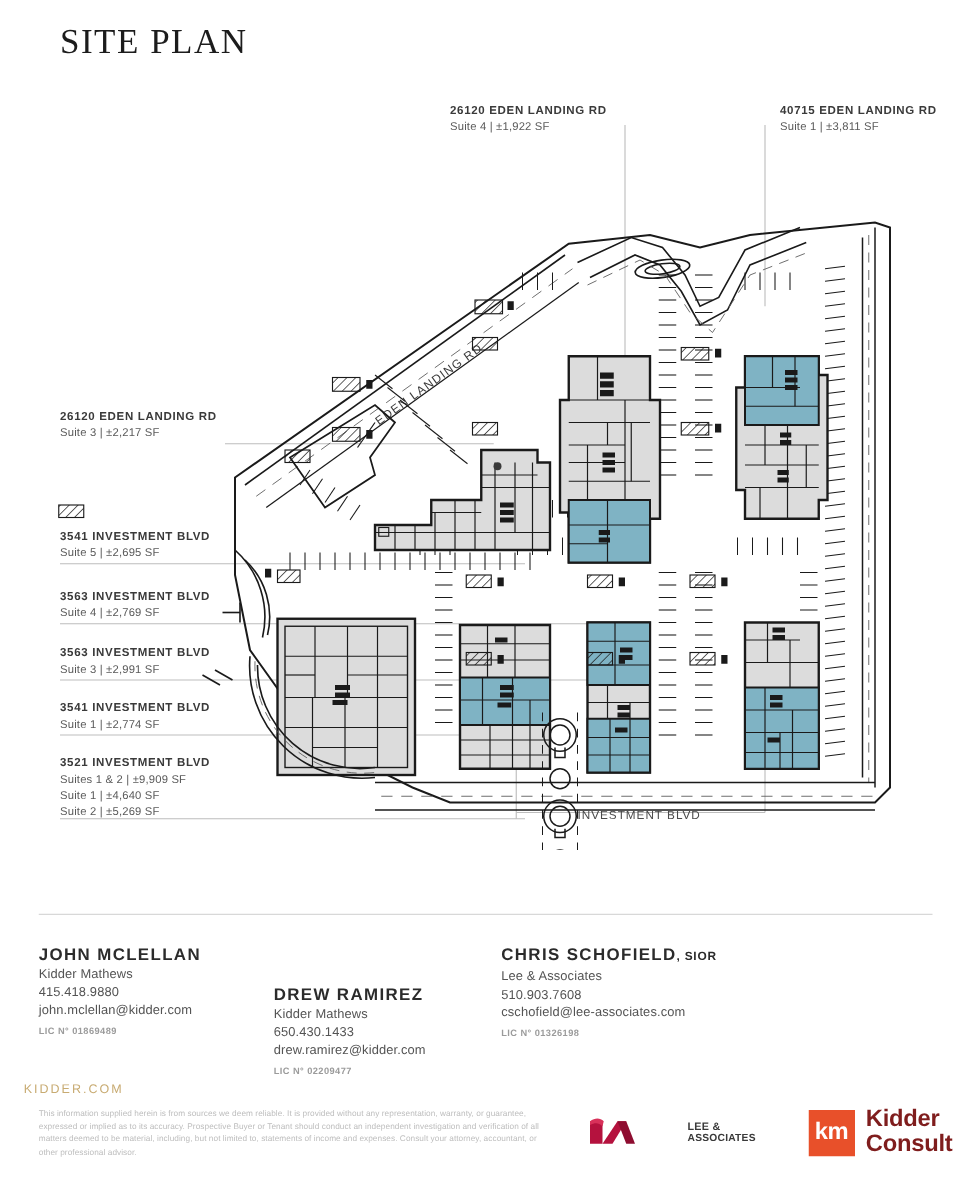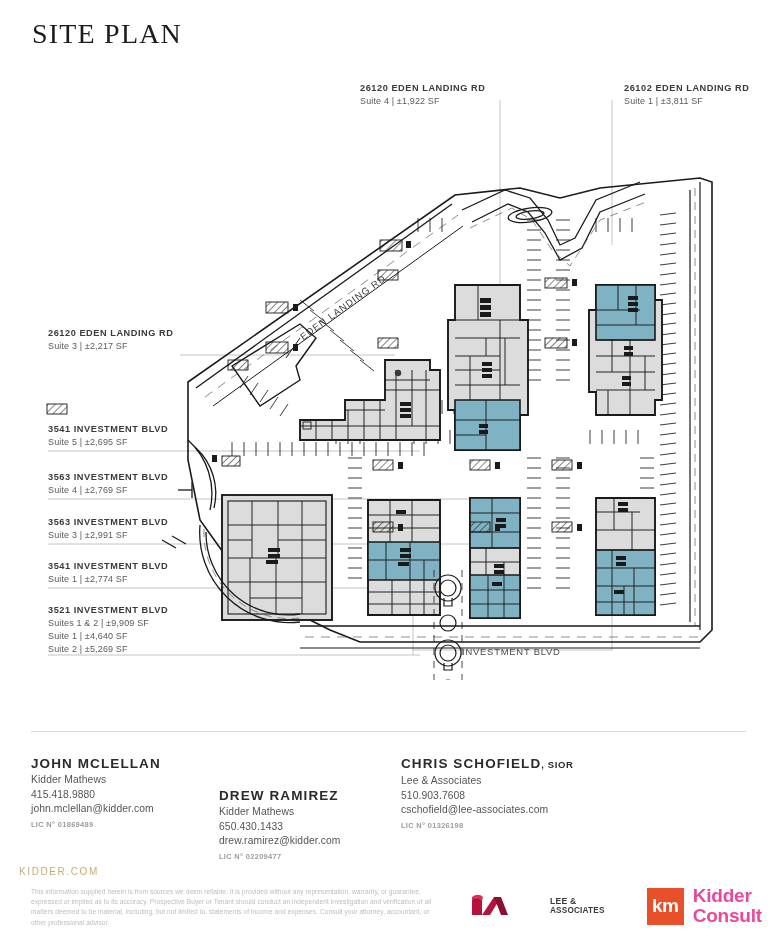--- a/index.html
+++ b/index.html
@@ -19,21 +19,21 @@
   .page {
     position: relative;
     width: 777px;
     height: 947px;
     background: #ffffff;
   }
 
   
   .page-title {
     position: absolute;
-    left: 32px;
+    left: 48px;
     top: 18px;
     font-family: "Liberation Serif", serif;
     font-size: 28px;
     letter-spacing: 1.2px;
     color: #1c1c1c;
     font-weight: normal;
     margin: 0;
   }
 
   
@@ -174,39 +174,39 @@
     font-weight: bold;
     display: flex;
     align-items: center;
     justify-content: center;
     letter-spacing: -0.5px;
   }
   .km-text {
     margin-left: 9px;
     font-size: 19px;
     font-weight: bold;
-    color: #ec4899;
+    color: #7f1d1d;
     line-height: 20px;
     letter-spacing: -0.2px;
   }
 </style>
 </head>
 <body>
 
 <div class="page">
 
   <h1 class="page-title">SITE PLAN</h1>
 
   <div class="callout" style="left:360px; top:82px;">
     <div class="cl-title">26120 EDEN LANDING RD</div>
     <div class="cl-sub">Suite 4  |  ±1,922 SF</div>
   </div>
 
   <div class="callout" style="left:624px; top:82px;">
-    <div class="cl-title">26102 EDEN LANDING RD</div>
+    <div class="cl-title">40715 EDEN LANDING RD</div>
     <div class="cl-sub">Suite 1  |  ±3,811 SF</div>
   </div>
 
   <div class="callout" style="left:48px; top:327px;">
     <div class="cl-title">26120 EDEN LANDING RD</div>
     <div class="cl-sub">Suite 3  |  ±2,217 SF</div>
   </div>
 
   <div class="callout" style="left:48px; top:423px;">
     <div class="cl-title">3541 INVESTMENT BLVD</div>

